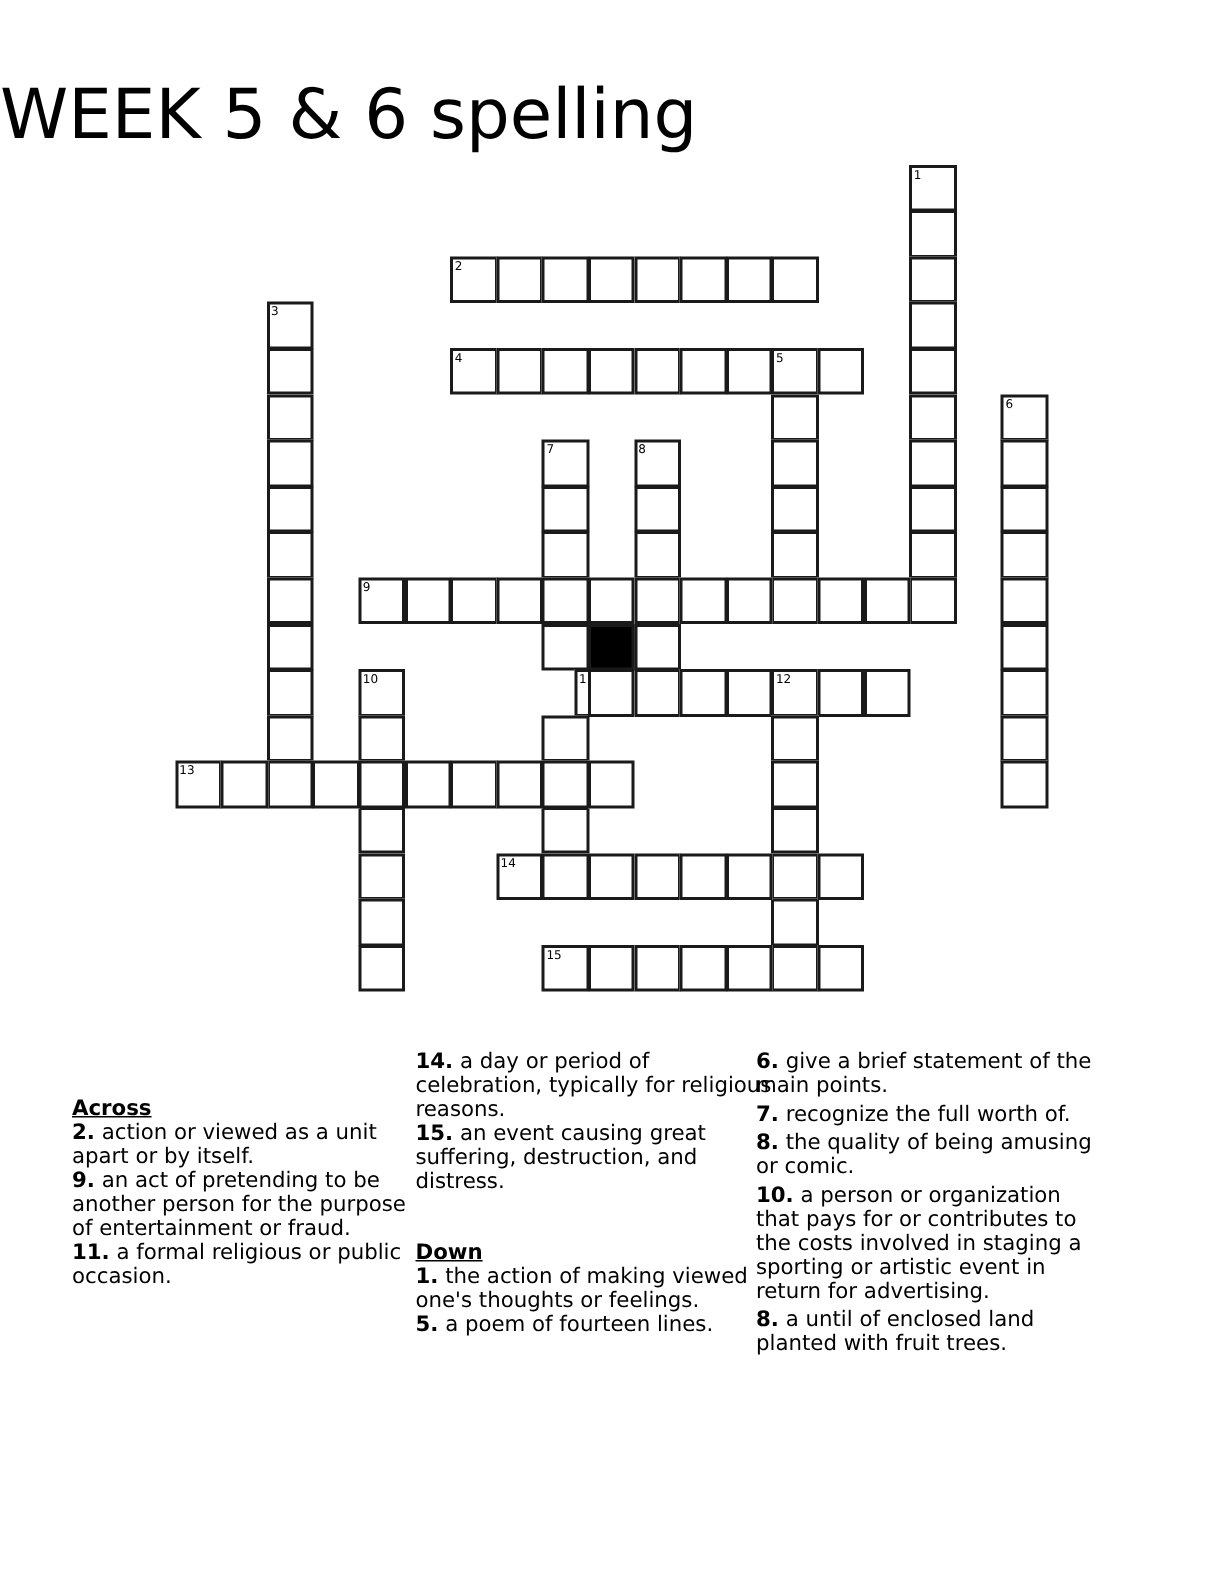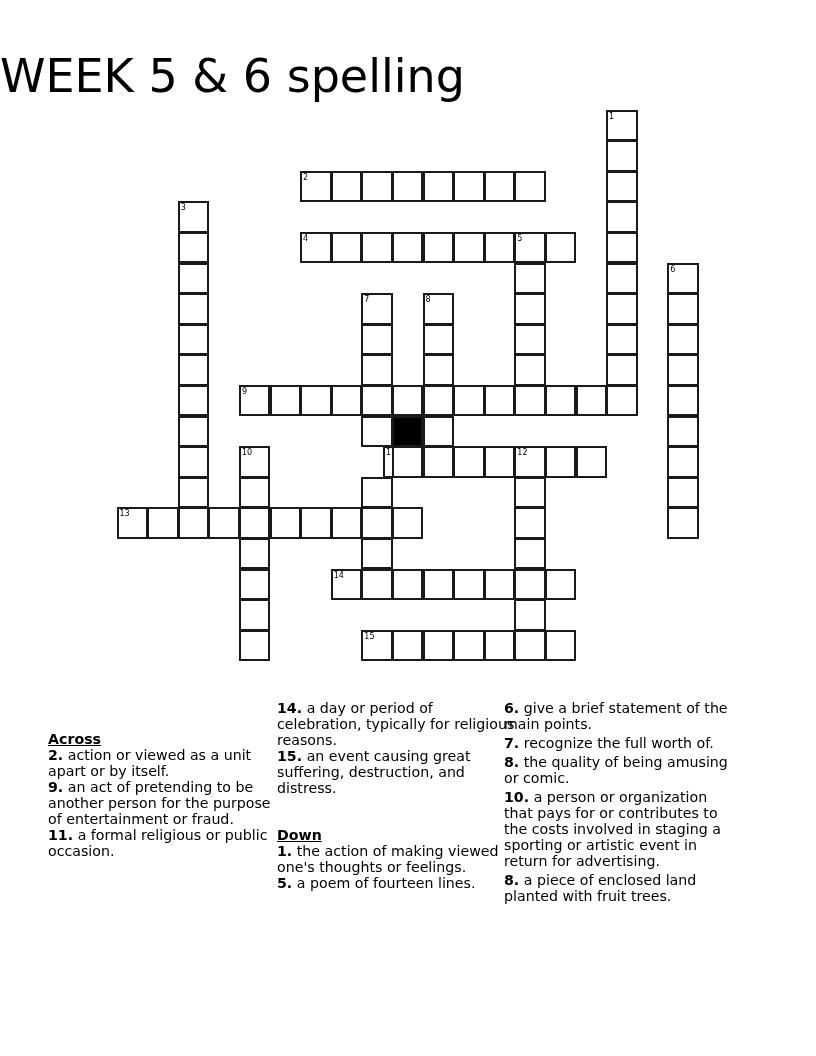--- a/index.html
+++ b/index.html
@@ -195,14 +195,14 @@
   <span class="heading">Down</span>
   <span class="clue"><span class="n">1.</span> <span>the action of making viewed one's thoughts or feelings.</span></span>
   <span class="clue"><span class="n">5.</span> <span>a poem of fourteen lines.</span></span>
 </div>
 
 <div class="clues col3">
   <span class="clue"><span class="n">6.</span> <span>give a brief statement of the main points.</span></span>
   <span class="clue"><span class="n">7.</span> <span>recognize the full worth of.</span></span>
   <span class="clue"><span class="n">8.</span> <span>the quality of being amusing or comic.</span></span>
   <span class="clue"><span class="n">10.</span> <span>a person or organization that pays for or contributes to the costs involved in staging a sporting or artistic event in return for advertising.</span></span>
-  <span class="clue"><span class="n">8.</span> <span>a piece of enclosed land planted with fruit trees.</span></span>
+  <span class="clue"><span class="n">8.</span> <span>a until of enclosed land planted with fruit trees.</span></span>
 </div>
 
 </body></html>

